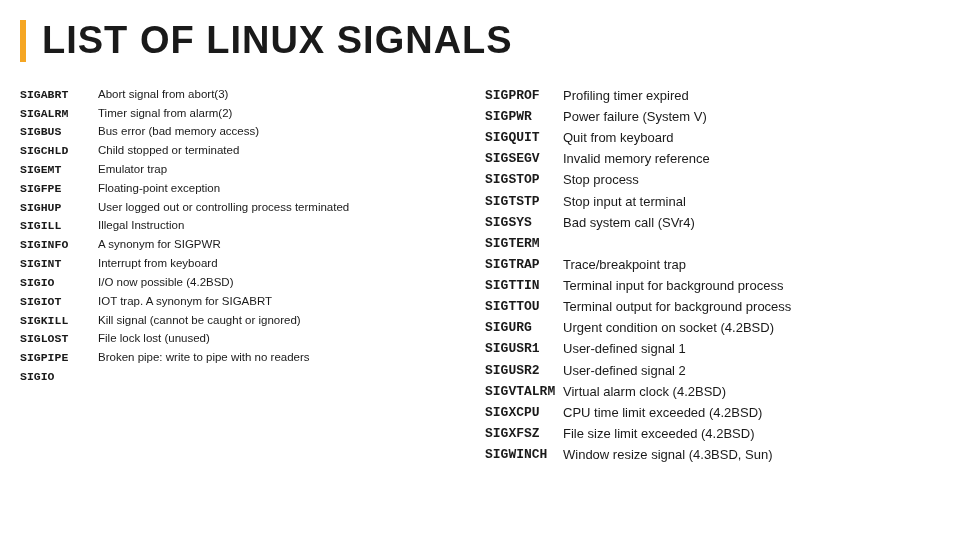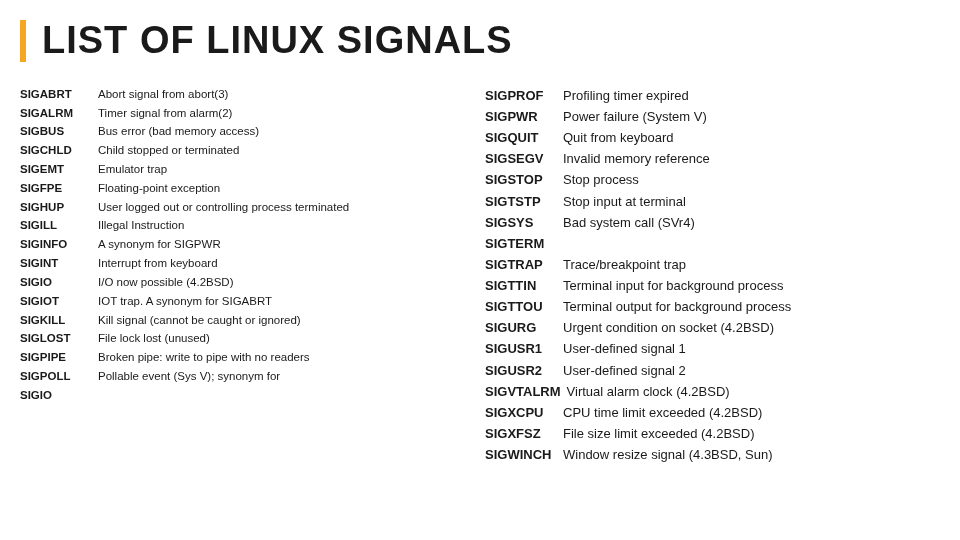--- a/index.html
+++ b/index.html
@@ -65,20 +65,21 @@
 
     .signal-row {
       display: flex;
       gap: 6px;
     }
 
     .signal-name {
       font-weight: bold;
       min-width: 72px;
       flex-shrink: 0;
+      font-family: Liberation Mono, monospace;
     }
 
     .signal-desc {
       flex: 1;
     }
 
     .signal-block {
       margin-bottom: 1px;
     }
   </style>
@@ -178,26 +179,20 @@
       </div>
     </div>
         <div class="signal-block">
       <div class="signal-row">
         <span class="signal-name">SIGPIPE</span>
         <span class="signal-desc">Broken pipe: write to pipe with no readers</span>
       </div>
     </div>
         <div class="signal-block">
       <div class="signal-row">
-        <span class="signal-name">SIGPOLL</span>
-        <span class="signal-desc">Pollable event (Sys V); synonym for</span>
-      </div>
-    </div>
-        <div class="signal-block">
-      <div class="signal-row">
         <span class="signal-name">SIGIO</span>
         <span class="signal-desc"></span>
       </div>
     </div>
       </div>
     <div class="right-column" id="right-col">
         <div class="signal-block">
     <div class="signal-row">
       <span class="signal-name">SIGPROF</span>
       <span class="signal-desc">Profiling timer expired</span>

